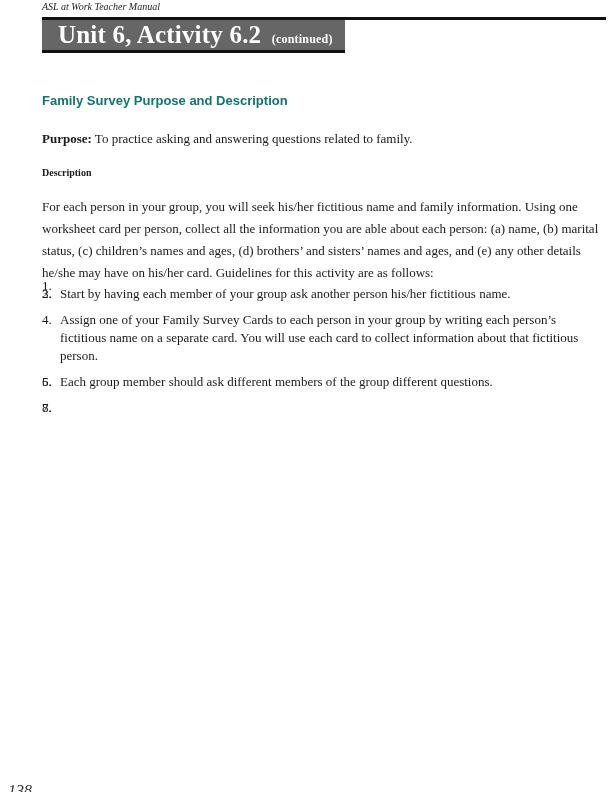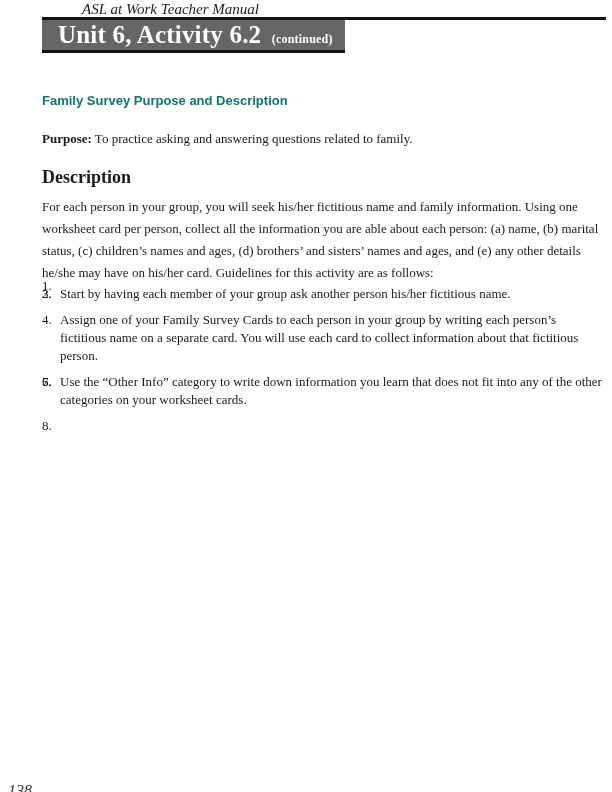--- a/index.html
+++ b/index.html
@@ -1,30 +1,30 @@
 <!DOCTYPE html>
 <html><head>
   <meta charset="utf-8">
   <style>
     html, body { margin: 0; padding: 0; background: #ffffff; }
     body { width: 612px; height: 792px; position: relative; overflow: hidden;
            font-family: "Liberation Serif", "DejaVu Serif", serif; color: #1a1a1a; }
     .running-head { position: absolute; left: 42px; top: 1px; font-style: italic;
-                    font-size: 15px; color: #222; margin-left: 40px; }
+                    font-size: 10px; color: #222; }
     .top-rule { position: absolute; left: 42px; top: 17px; width: 564px; height: 3px; background: #111; }
     .title-band { position: absolute; left: 42px; top: 20px; width: 303px; height: 30px;
                   background: #666666; border-bottom: 3px solid #111; box-sizing: content-box; }
     .title-text { position: absolute; left: 16px; top: 1px; color: #ffffff; font-weight: bold;
                   font-size: 25px; white-space: nowrap; letter-spacing: 0.2px; }
     .title-text .cont { font-size: 12px; font-weight: bold; margin-left: 4px; }
     .section-heading { position: absolute; left: 42px; top: 93px; font-family: "Liberation Sans", "DejaVu Sans", sans-serif;
                        font-weight: bold; font-size: 13px; color: #0f766e; }
     .purpose { position: absolute; left: 42px; top: 131px; font-size: 13px; }
     .purpose b { font-weight: bold; }
-    .desc-heading { position: absolute; left: 42px; top: 167px; font-size: 18px; font-weight: bold; }
+    .desc-heading { position: absolute; left: 42px; top: 167px; font-size: 10px; font-weight: bold; }
     .desc-body { position: absolute; left: 42px; top: 196px; width: 560px; font-size: 13px; line-height: 22px; }
     .list { position: absolute; left: 42px; top: 277px; width: 560px; margin: 0; padding: 0; list-style: none;
             font-size: 13px; line-height: 18px; }
     .list li { position: relative; padding-left: 18px; margin-bottom: 8px; }
     .list li .num { position: absolute; left: 0; top: 0; }
     .page-num { position: absolute; left: 8px; top: 770px; font-style: italic; font-size: 16px; color: #333; margin-top: 12px; }
   </style>
 </head>
 <body>
 
@@ -45,18 +45,18 @@
 
 <div class="desc-heading">Description</div>
 <div class="desc-body">For each person in your group, you will seek his/her fictitious name and family information. Using one worksheet card per person, collect all the information you are able about each person: (a) name, (b) marital status, (c) children’s names and ages, (d) brothers’ and sisters’ names and ages, and (e) any other details he/she may have on his/her card. Guidelines for this activity are as follows:</div>
 
 <ol class="list">
   <li><span class="num">1.</span></li>
   <li><span class="num">2.</span></li>
   <li><span class="num">3.</span><span>Start by having each member of your group ask another person his/her fictitious name.</span></li>
   <li><span class="num">4.</span><span>Assign one of your Family Survey Cards to each person in your group by writing each person’s fictitious name on a separate card. You will use each card to collect information about that fictitious person.</span></li>
   <li><span class="num">5.</span></li>
-  <li><span class="num">6.</span></li>
-  <li><span class="num">7.</span><span>Use the “Other Info” category to write down information you learn that does not fit into any of the other categories on your worksheet cards.</span></li>
+  <li><span class="num">6.</span><span>Each group member should ask different members of the group different questions.</span></li>
+  <li><span class="num">7.</span></li>
   <li><span class="num">8.</span></li>
 </ol>
 
 <div class="page-num">138</div>
 
 </body></html>

